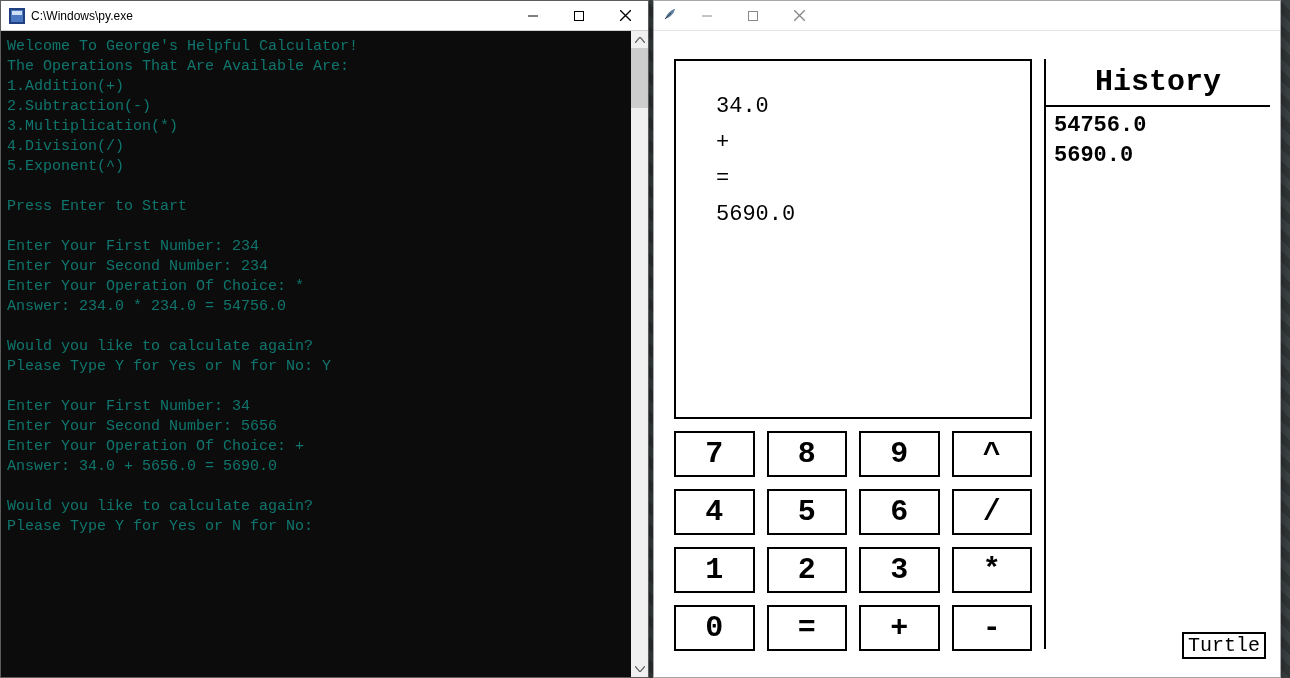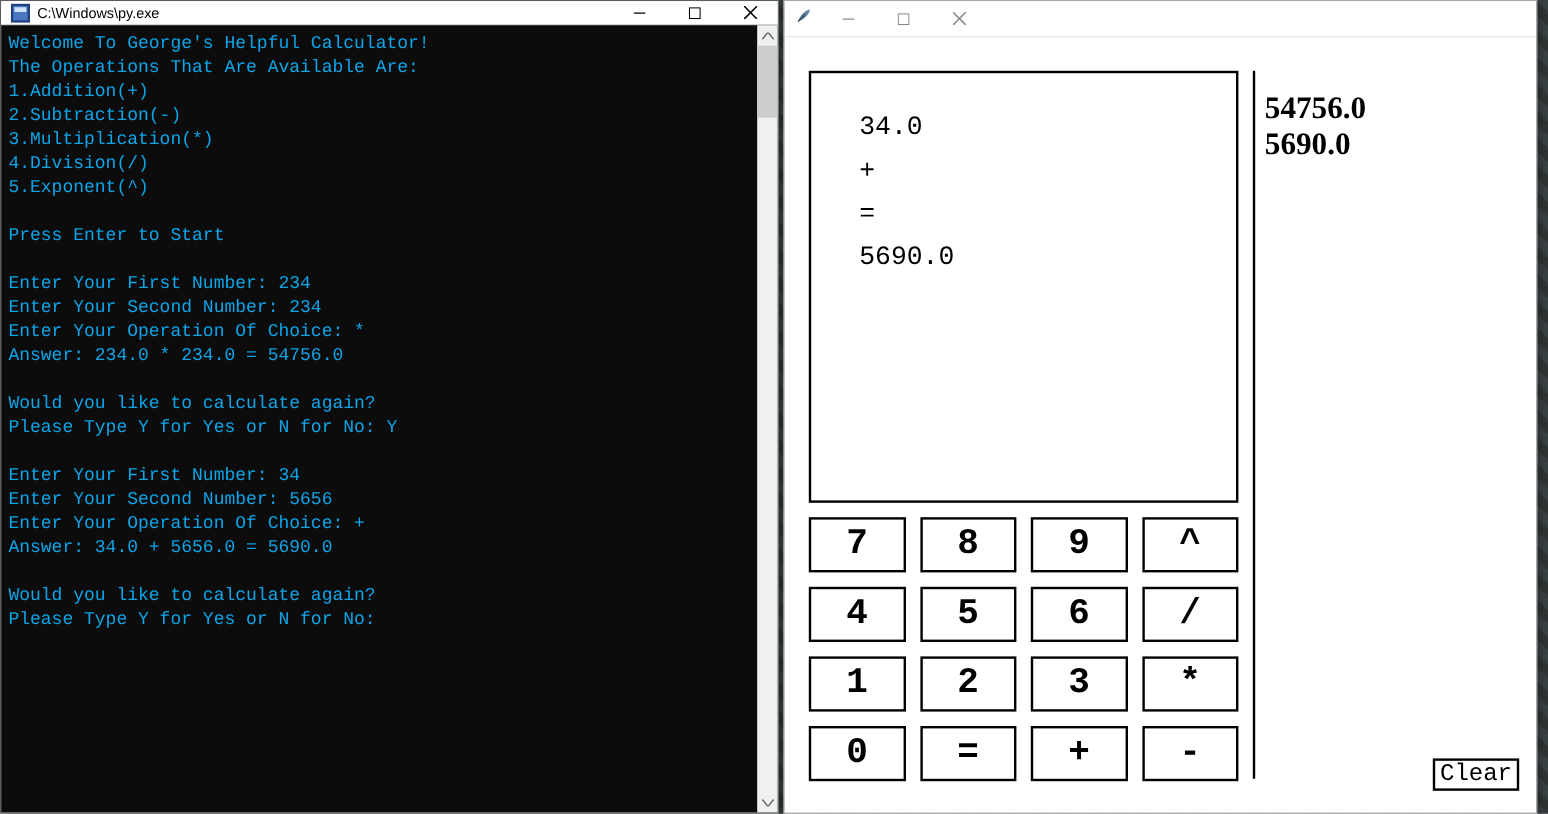--- a/index.html
+++ b/index.html
@@ -21,21 +21,21 @@
   
   .console-window {
     position:absolute; left:0; top:0;
     width:649px; height:678px;
     background:#fff;
     border:1px solid #5d5d5d;
     box-shadow: 2px 2px 8px rgba(0,0,0,.4);
     display:flex; flex-direction:column;
   }
   .titlebar {
-    height:20px;
+    height:30px;
     background:#fff;
     display:flex; align-items:center;
     border-bottom:1px solid #d0d0d0;
   }
   .titlebar .icon {
     width:16px; height:16px; margin:0 6px 0 8px;
   }
   .titlebar .title {
     flex:1;
     font-size:12px;
@@ -51,21 +51,21 @@
   .win-close svg { width:11px; height:11px; }
 
   .console-body {
     flex:1;
     display:flex;
     background:#0c0c0c;
   }
   .console-text {
     flex:1;
     padding:6px 6px;
-    color:#0ea5e9;
+    color:#0f766e;
     font-family: Consolas, "Courier New", monospace;
     font-size:15px;
     line-height:20px;
     white-space:pre;
   }
   .console-scroll {
     width:17px;
     background:#f0f0f0;
     display:flex; flex-direction:column;
   }
@@ -146,23 +146,23 @@
   }
   .history-title {
     text-align:center;
     font-family:"Courier New", monospace;
     font-size:30px;
     font-weight:bold;
     border-bottom:2px solid #000;
     padding:6px 0;
   }
   .history-list {
-    padding:16px 8px;
-    font-family:Liberation Serif, serif;
-    font-size:26px;
+    padding:4px 8px;
+    font-family:Liberation Mono, monospace;
+    font-size:22px;
     font-weight:bold;
     line-height:30px;
   }
   .clear-btn {
     position:absolute;
     right:14px; bottom:18px;
     border:2px solid #000;
     padding:0px 4px;
     font-family:"Courier New", monospace;
     font-size:20px;
@@ -293,20 +293,21 @@
         <div class="calc-btn">1</div>
         <div class="calc-btn">2</div>
         <div class="calc-btn">3</div>
         <div class="calc-btn">*</div>
         <div class="calc-btn">0</div>
         <div class="calc-btn">=</div>
         <div class="calc-btn">+</div>
         <div class="calc-btn">-</div>
       </div>
     <div class="history-panel">
+      <div class="history-title">History</div>
       <div class="history-list" id="history-list">
           <div>54756.0</div>
           <div>5690.0</div>
         </div>
     </div>
-    <div class="clear-btn">Clear</div>
+    <div class="clear-btn">Turtle</div>
   </div>
 </div>
 
 </body></html>

